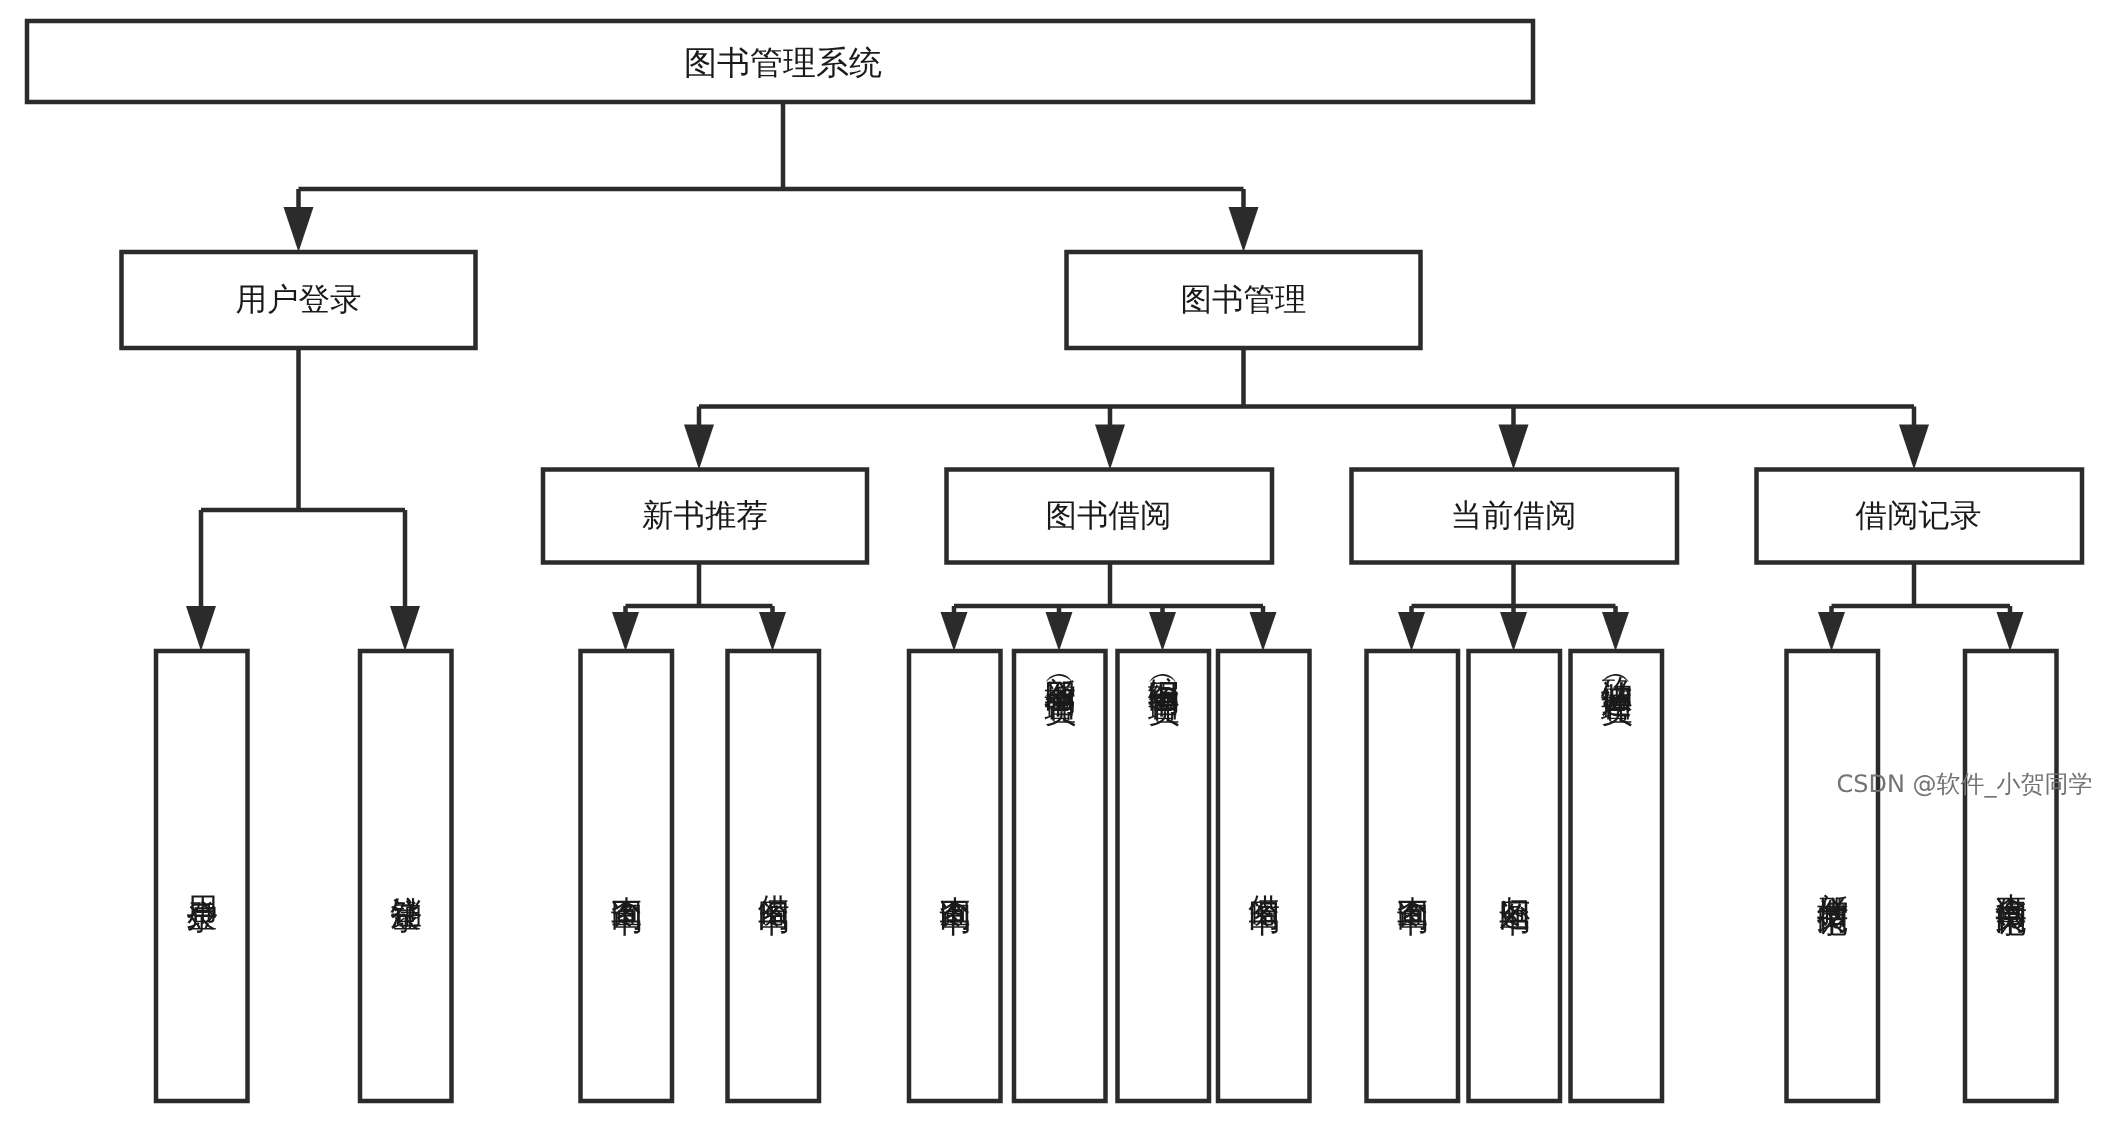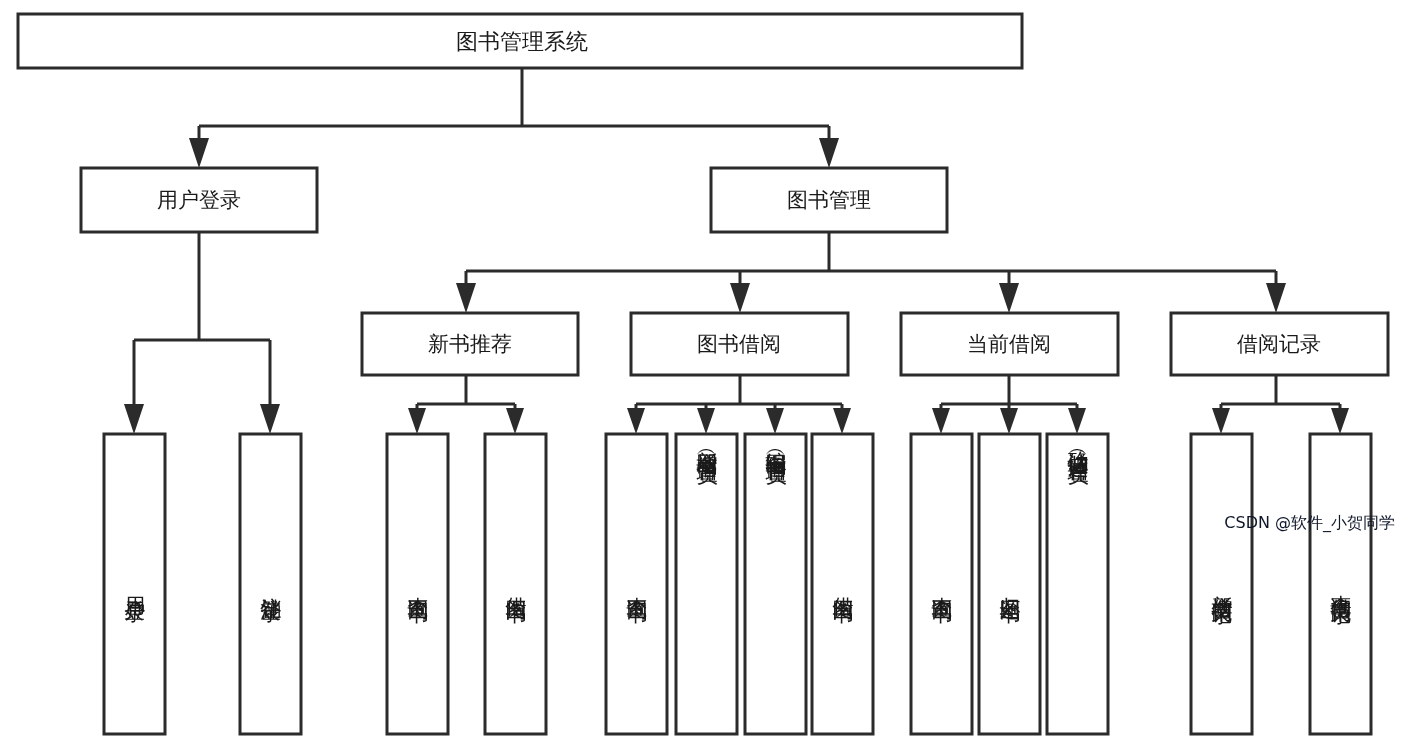--- a/index.html
+++ b/index.html
@@ -69,21 +69,21 @@
     color: #1a1a1a;
     white-space: nowrap;
     text-align: center;
   }
   .watermark {
     position: absolute;
     right: 10px;
     bottom: 4px;
     font-family: "DejaVu Sans", "Liberation Sans", sans-serif;
     font-size: 16px;
-    color: #0f172a;
+    color: #737373;
     white-space: nowrap;
     user-select: none;
   }
 </style>
 </head>
 <body>
 
 <div id="diagram-root">
 
   <svg class="diagram" viewBox="0 0 1405 747" xmlns="http://www.w3.org/2000/svg">

